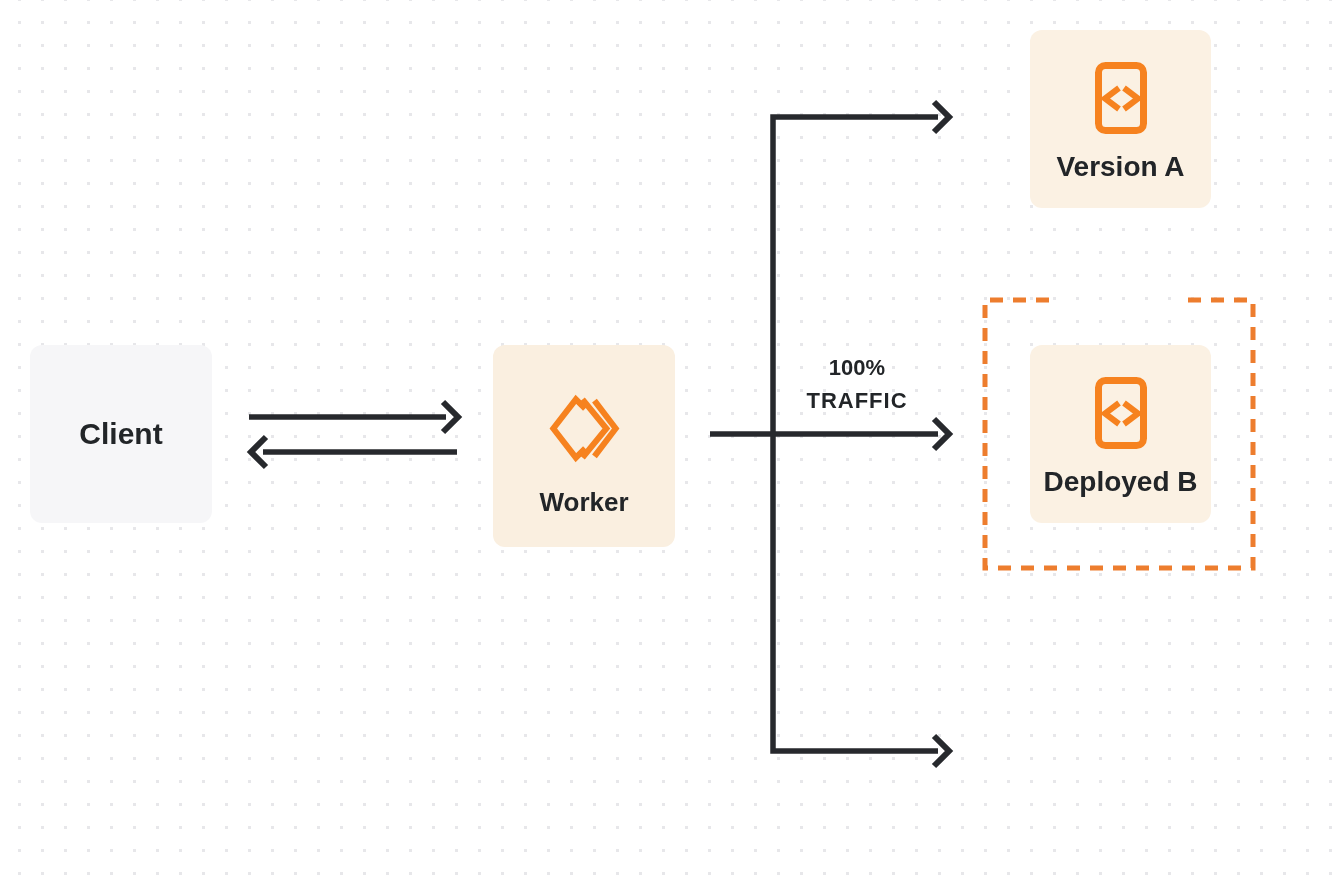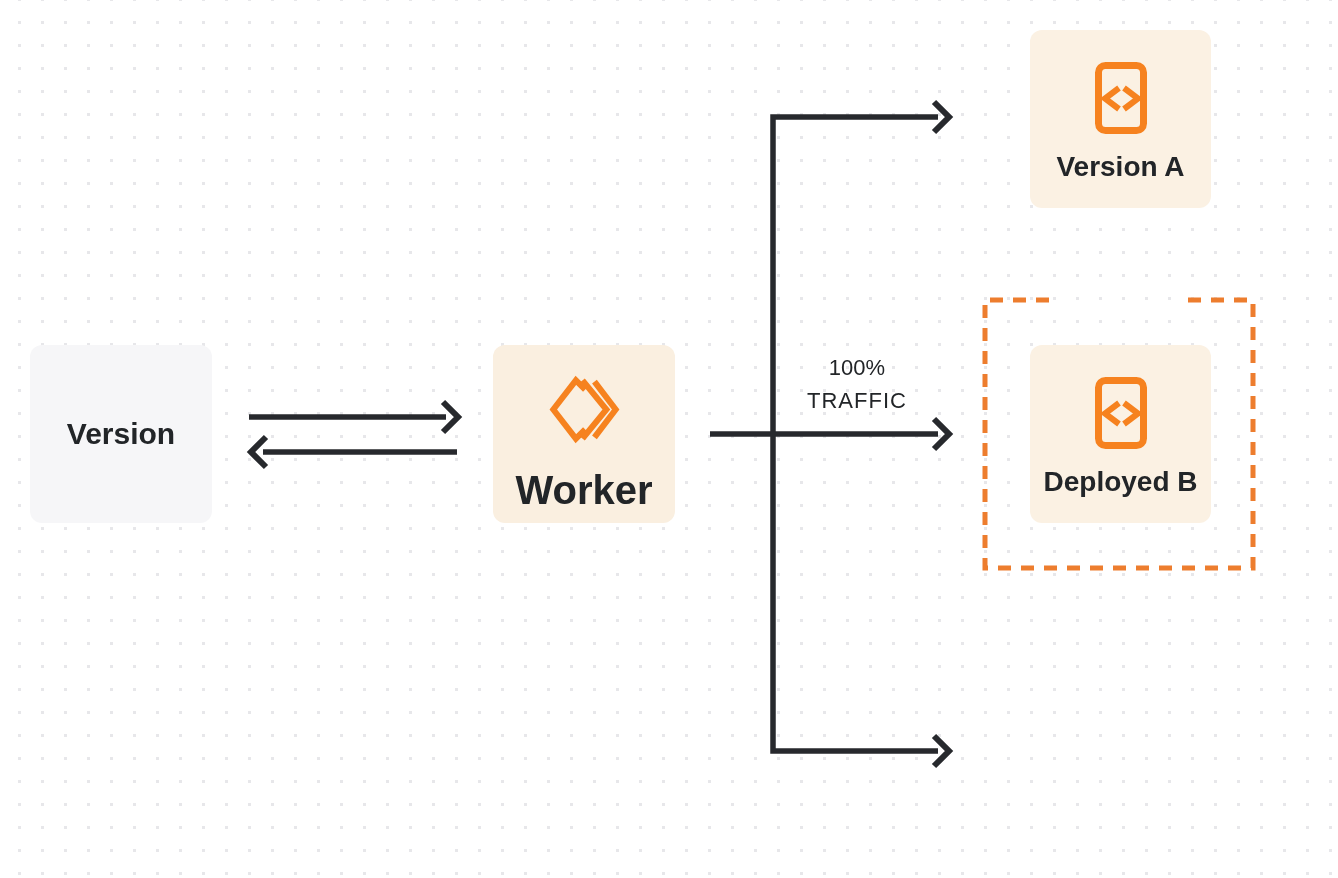--- a/index.html
+++ b/index.html
@@ -65,23 +65,23 @@
     color: var(--color-text);
   }
   .client {
     left: 30px; top: 345px;
     width: 182px; height: 178px;
     background: var(--color-clientBg);
     font-size: 30px;
   }
   .worker {
     left: 493px; top: 345px;
-    width: 182px; height: 178px;
+    width: 182px; height: 202px;
     background: var(--color-workerBg);
-    font-size: 40px;
+    font-size: 26px;
     gap: 24px;
     padding-top: 20px;
   }
   .version {
     left: 1030px;
     width: 181px; height: 178px;
     background: var(--color-versionBg);
     font-size: 28px;
     gap: 16px;
     padding-top: 6px;
@@ -104,21 +104,21 @@
     font-weight: 700;
     color: var(--color-deployedOrange);
     letter-spacing: 0.5px;
   }
   .traffic-label {
     position: absolute;
     left: 795px; top: 351px;
     width: 124px;
     text-align: center;
     font-size: 22px;
-    font-weight: 400;
+    font-weight: 700;
     line-height: 33px;
     color: var(--color-text);
   }
   .traffic-label .caption { letter-spacing: 1px; }
 </style>
 </head>
 <body>
 
 <div class="canvas">
 
@@ -134,21 +134,21 @@
     <path class="hd" d="M934,419 L949,434 L934,449"></path>
 
     <path class="ln" d="M938,117 H773 V751 H938"></path>
     <path class="hd" d="M934,102 L949,117 L934,132"></path>
     <path class="hd" d="M934,736 L949,751 L934,766"></path>
 
     <path class="dash" d="M1188,300 H1253 V568 H985 V300 H1050"></path>
   </svg>
 
   <div class="node client">
-    <span>Version</span>
+    <span>Client</span>
   </div>
 
   <div class="node worker">
     <svg width="73" height="69" viewBox="0 0 110 104">
       <path class="icon-stroke" stroke-width="9" d="M56,22 L42,8 L8,52 L42,96 L56,82"></path>
       <path class="icon-stroke" stroke-width="9" d="M52,8 L88,52 L52,96"></path>
       <path class="icon-stroke" stroke-width="9" d="M70,10 L102,52 L70,94"></path>
     </svg>
     <span>Worker</span>
   </div>

